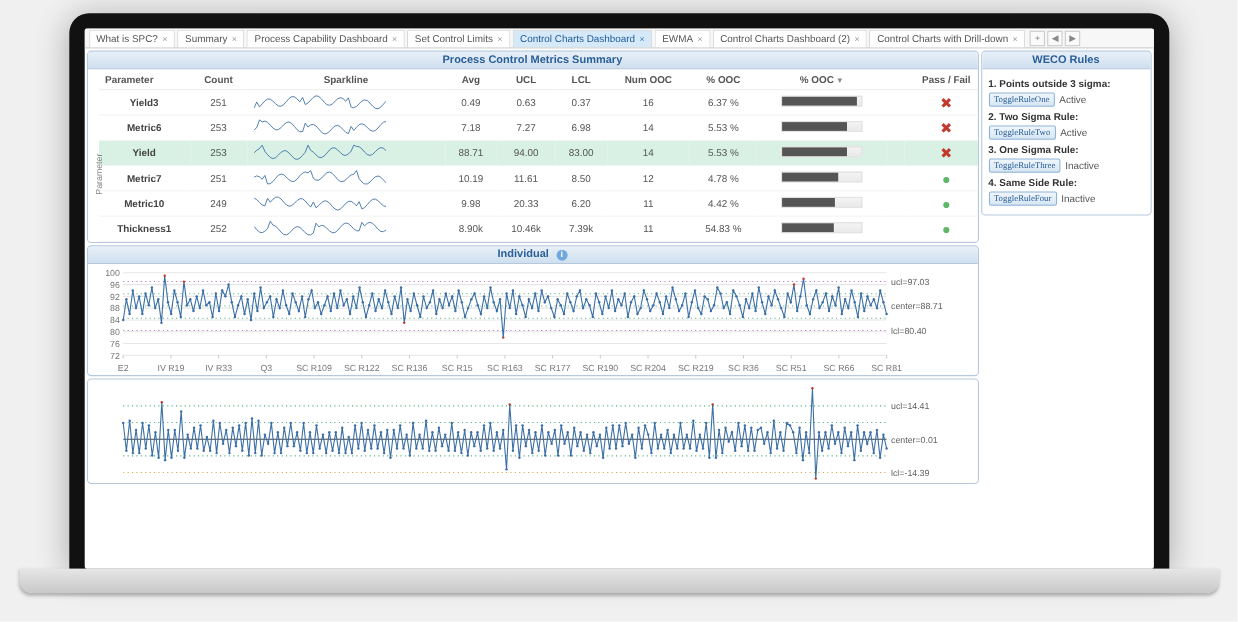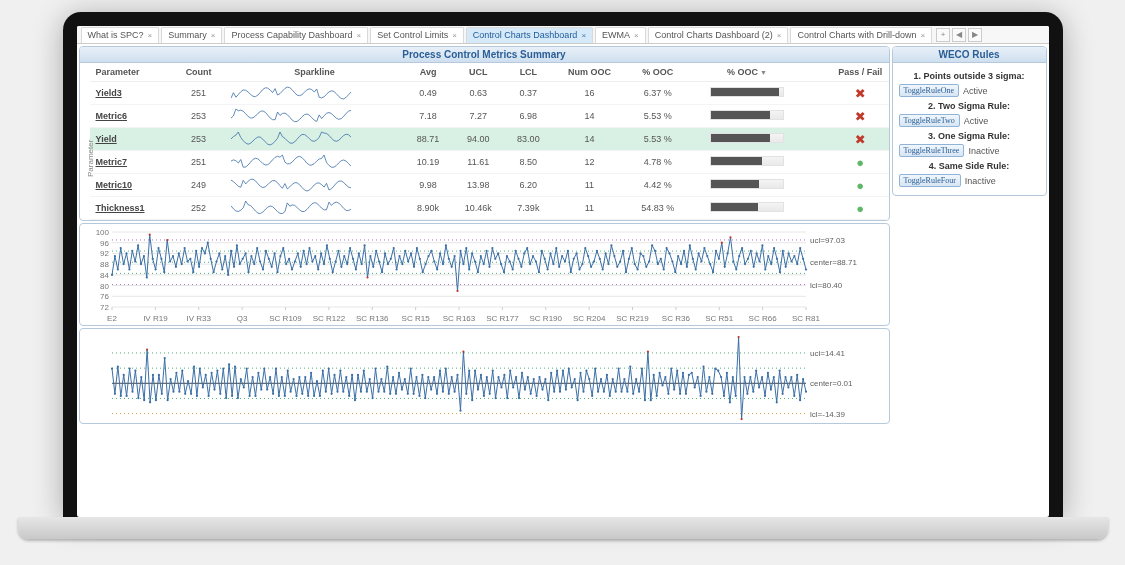--- a/index.html
+++ b/index.html
@@ -130,21 +130,21 @@
     border-bottom: 1px solid #eee;
     color: #555;
   }
   .metrics-table th.left { text-align: left; }
   .metrics-table td {
     padding: 3px 6px;
     text-align: center;
     border-bottom: 1px solid #f4f4f4;
     white-space: nowrap;
   }
-  .metrics-table td.left { text-align: left; font-weight: bold; color:#444;text-decoration:underline; }
+  .metrics-table td.left { text-align: center; font-weight: bold; color:#444; }
   .metrics-table tr.highlight td { background: #d9f0e4; }
   .rotated-label {
     position: absolute;
     transform: rotate(-90deg);
     transform-origin: left top;
     font-size: 8px;
     color: #888;
     left: 6px;
     top: 130px;
   }
@@ -175,21 +175,21 @@
   .grid-line { stroke:#e6e6e6; stroke-width:1; }
   .grid-dot { stroke:#b86fcf; stroke-width:1; stroke-dasharray:1 3; }
   .grid-dot-green { stroke:#4db07a; stroke-width:1; stroke-dasharray:1 3; }
   .grid-dot-orange { stroke:#d9a741; stroke-width:1; stroke-dasharray:1 3; }
   .series-line { stroke:#3b6fa6; stroke-width:1; fill:none; }
   .series-pt { fill:#3b6fa6; }
   .series-pt-ooc { fill:#c1392b; }
   .ref-text { font-size:8px; fill:#606060; }
 
   
-  .weco { font-size:9px; padding:4px 6px;text-align:center; }
+  .weco { font-size:9px; padding:4px 6px; }
   .weco .rule-label { font-weight:bold; color:#333; margin-top:4px; margin-bottom:3px;}
   .weco .rule-row { display:flex; align-items:center; gap:4px; margin-bottom:4px;}
   .weco .rule-btn {
     background: linear-gradient(#f0f6fc,#d7e6f4);
     border:1px solid #8fb4d8;
     color:#2a5e96;
     padding:1px 4px;
     font-size:8px;
     border-radius:2px;
     cursor:pointer;
@@ -337,21 +337,21 @@
                   </tr>
                   <tr>
                     <td class="left">Metric10</td>
                     <td>249</td>
                     <td>
                       <svg class="sparkline" viewBox="0 0 120 16">
                         <path d="M0.0 3.1 L2.4 4.5 L4.9 7.0 L7.3 9.3 L9.8 10.2 L12.2 3.3 L14.7 6.9 L17.1 4.2 L19.6 2.3 L22.0 2.2 L24.5 3.9 L26.9 6.7 L29.4 9.3 L31.8 10.5 L34.3 9.8 L36.7 7.7 L39.2 5.2 L41.6 3.6 L44.1 3.8 L46.5 5.7 L49.0 8.7 L51.4 11.3 L53.9 6.6 L56.3 11.9 L58.8 9.8 L61.2 7.3 L63.7 5.7 L66.1 5.8 L68.6 7.7 L71.0 10.5 L73.5 13.0 L75.9 14.0 L78.4 13.1 L80.8 10.7 L83.3 7.9 L85.7 6.1 L88.2 6.0 L90.6 7.6 L93.1 10.1 L95.5 6.3 L98.0 13.0 L100.4 11.8 L102.9 9.1 L105.3 6.2 L107.8 4.2 L110.2 4.0 L112.7 5.5 L115.1 8.0 L117.6 10.1 L120.0 10.8 " stroke="#3b6fa6" stroke-width="0.8" fill="none"></path>
                       </svg>
                     </td>
                     <td>9.98</td>
-                    <td>13.98</td>
+                    <td>20.33</td>
                     <td>6.20</td>
                     <td>11</td>
                     <td>4.42 %</td>
                     <td><span class="ooc-bar"><span class="ooc-fill" style="width:66%"></span></span></td>
                     <td></td>
                     <td><span class="pass">●</span></td>
                   </tr>
                   <tr>
                     <td class="left">Thickness1</td>
                     <td>252</td>
@@ -367,20 +367,24 @@
                     <td>54.83 %</td>
                     <td><span class="ooc-bar"><span class="ooc-fill" style="width:65%"></span></span></td>
                     <td></td>
                     <td><span class="pass">●</span></td>
                   </tr>
                 </tbody>
             </table>
           </div>
 
           <div class="panel">
+            <div class="panel-header">
+              <span>Individual</span>
+              <span class="info-icon">i</span>
+            </div>
             <div class="chart" id="individual-chart">
                 <svg width="790" height="95">
                   <text class="axis-text" x="23" y="82" text-anchor="end">72</text>
                   <line class="grid-line" x1="26" x2="720" y1="79" y2="79"></line>
                   <text class="axis-text" x="23" y="71.28571428571429" text-anchor="end">76</text>
                   <line class="grid-line" x1="26" x2="720" y1="68.28571428571429" y2="68.28571428571429"></line>
                   <text class="axis-text" x="23" y="60.57142857142857" text-anchor="end">80</text>
                   <line class="grid-line" x1="26" x2="720" y1="57.57142857142857" y2="57.57142857142857"></line>
                   <text class="axis-text" x="23" y="49.85714285714286" text-anchor="end">84</text>
                   <line class="grid-line" x1="26" x2="720" y1="46.85714285714286" y2="46.85714285714286"></line>

